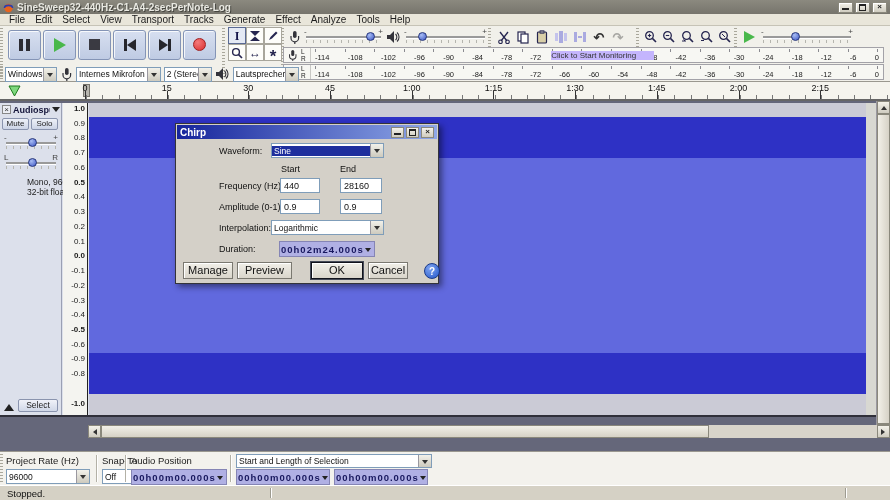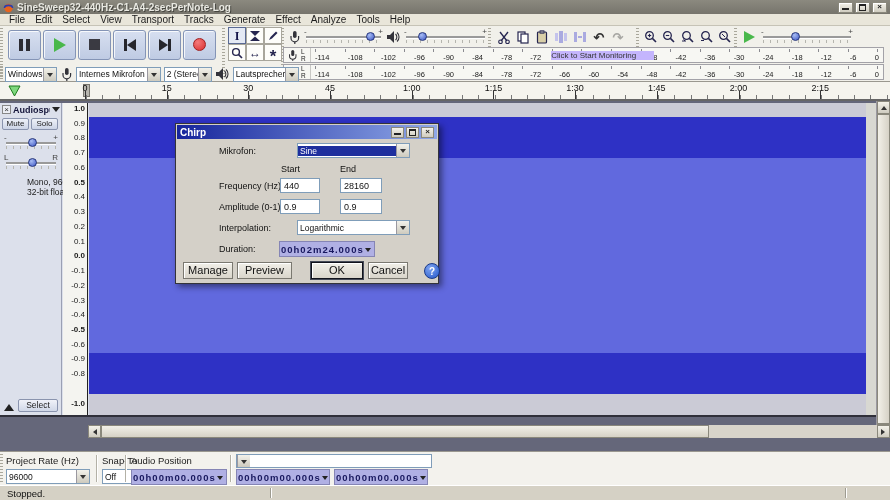--- a/index.html
+++ b/index.html
@@ -160,21 +160,21 @@
   
   #dlg { position:absolute; left:175px; top:123px; width:264px; height:161px; background:var(--c-dlgbg,#d4d0c8);
     border:1px solid #33333a; box-shadow:3px 3px 6px rgba(0,0,0,.45); z-index:50; }
   #dlg-title { position:absolute; left:1px; top:1px; right:1px; height:14px;
     background:linear-gradient(90deg,var(--c-dlgtitle1,#16259c),var(--c-dlgtitle2,#8fa8e8));
     display:flex; align-items:center; padding:0 3px; }
   #dlg-title-text { flex:1; font-size:10px; font-weight:bold; color:#fff; }
   .dwbtn { width:13px; height:11px; margin-left:2px; background:linear-gradient(180deg,#f4f2ea,#cfccc0);
     border:1px solid #8a887c; display:flex; align-items:center; justify-content:center; font-size:8px; font-weight:bold; color:#222; line-height:1; }
   .dlg-label { position:absolute; left:43px; font-size:9px; color:#111; white-space:nowrap; }
-  .dcombo { position:absolute; left:121px; width:113px; height:15px; }
+  .dcombo { position:absolute; left:95px; width:113px; height:15px; }
   .dcombo .ct.selected { background:#1e2f9e; color:#fff; }
   #dlg-col-start { position:absolute; left:105px; top:40px; font-size:9px; }
   #dlg-col-end { position:absolute; left:164px; top:40px; font-size:9px; }
   .din { position:absolute; height:15px; background:#fff; border:1px solid #7f9db9; font-size:9px;
     display:flex; align-items:center; padding:0 3px; }
   .din.c1 { left:104px; width:40px; } .din.c2 { left:164px; width:42px; }
   .tf { display:flex; align-items:center; background:var(--c-lav,#b0b0e4); border:1px solid #8585b5; height:16px;
     font-weight:bold; color:#18185e; font-size:9.5px; letter-spacing:1px; padding:0 1px; white-space:nowrap; }
   .tf .tf-arrow { width:0; height:0; border:3px solid transparent; border-top:4px solid #222; margin:4px 0 0 1px; }
   #dlg-duration-field { position:absolute; left:103px; top:117px; width:96px; }
@@ -735,21 +735,21 @@
       <span id="dlg-title-text">Chirp</span>
       <span class="dwbtn">
           <span class="glyph-min"></span>
         </span>
       <span class="dwbtn">
           <span class="glyph-restore" style="border-top-width:2px"></span>
         </span>
       <span class="dwbtn">×</span>
     </div>
 
-    <span class="dlg-label" style="top:22px">Mikrofon:</span>
+    <span class="dlg-label" style="top:22px">Waveform:</span>
     <span class="combo dcombo" style="top:19px">
       <span class="ct selected">Sine</span>
       <span class="cb">
           <span class="caret"></span>
         </span>
     </span>
 
     <span id="dlg-col-start">Start</span>
     <span id="dlg-col-end">End</span>
 
@@ -800,20 +800,21 @@
         </span>
       </span>
     <span class="sb-sep" style="left:125px"></span>
     <span class="sb-label" style="left:131px">Audio Position</span>
     <span id="audiopos-field" class="tf">
         <span>00h00m00.000s</span>
         <span class="tf-arrow"></span>
       </span>
     <span class="sb-sep" style="left:230px"></span>
     <span id="selmode-combo" class="combo">
+        <span class="ct">Start and Length of Selection</span>
         <span class="cb">
           <span class="caret"></span>
         </span>
       </span>
     <span id="selstart-field" class="tf">
         <span>00h00m00.000s</span>
         <span class="tf-arrow"></span>
       </span>
     <span id="sellen-field" class="tf">
         <span>00h00m00.000s</span>

